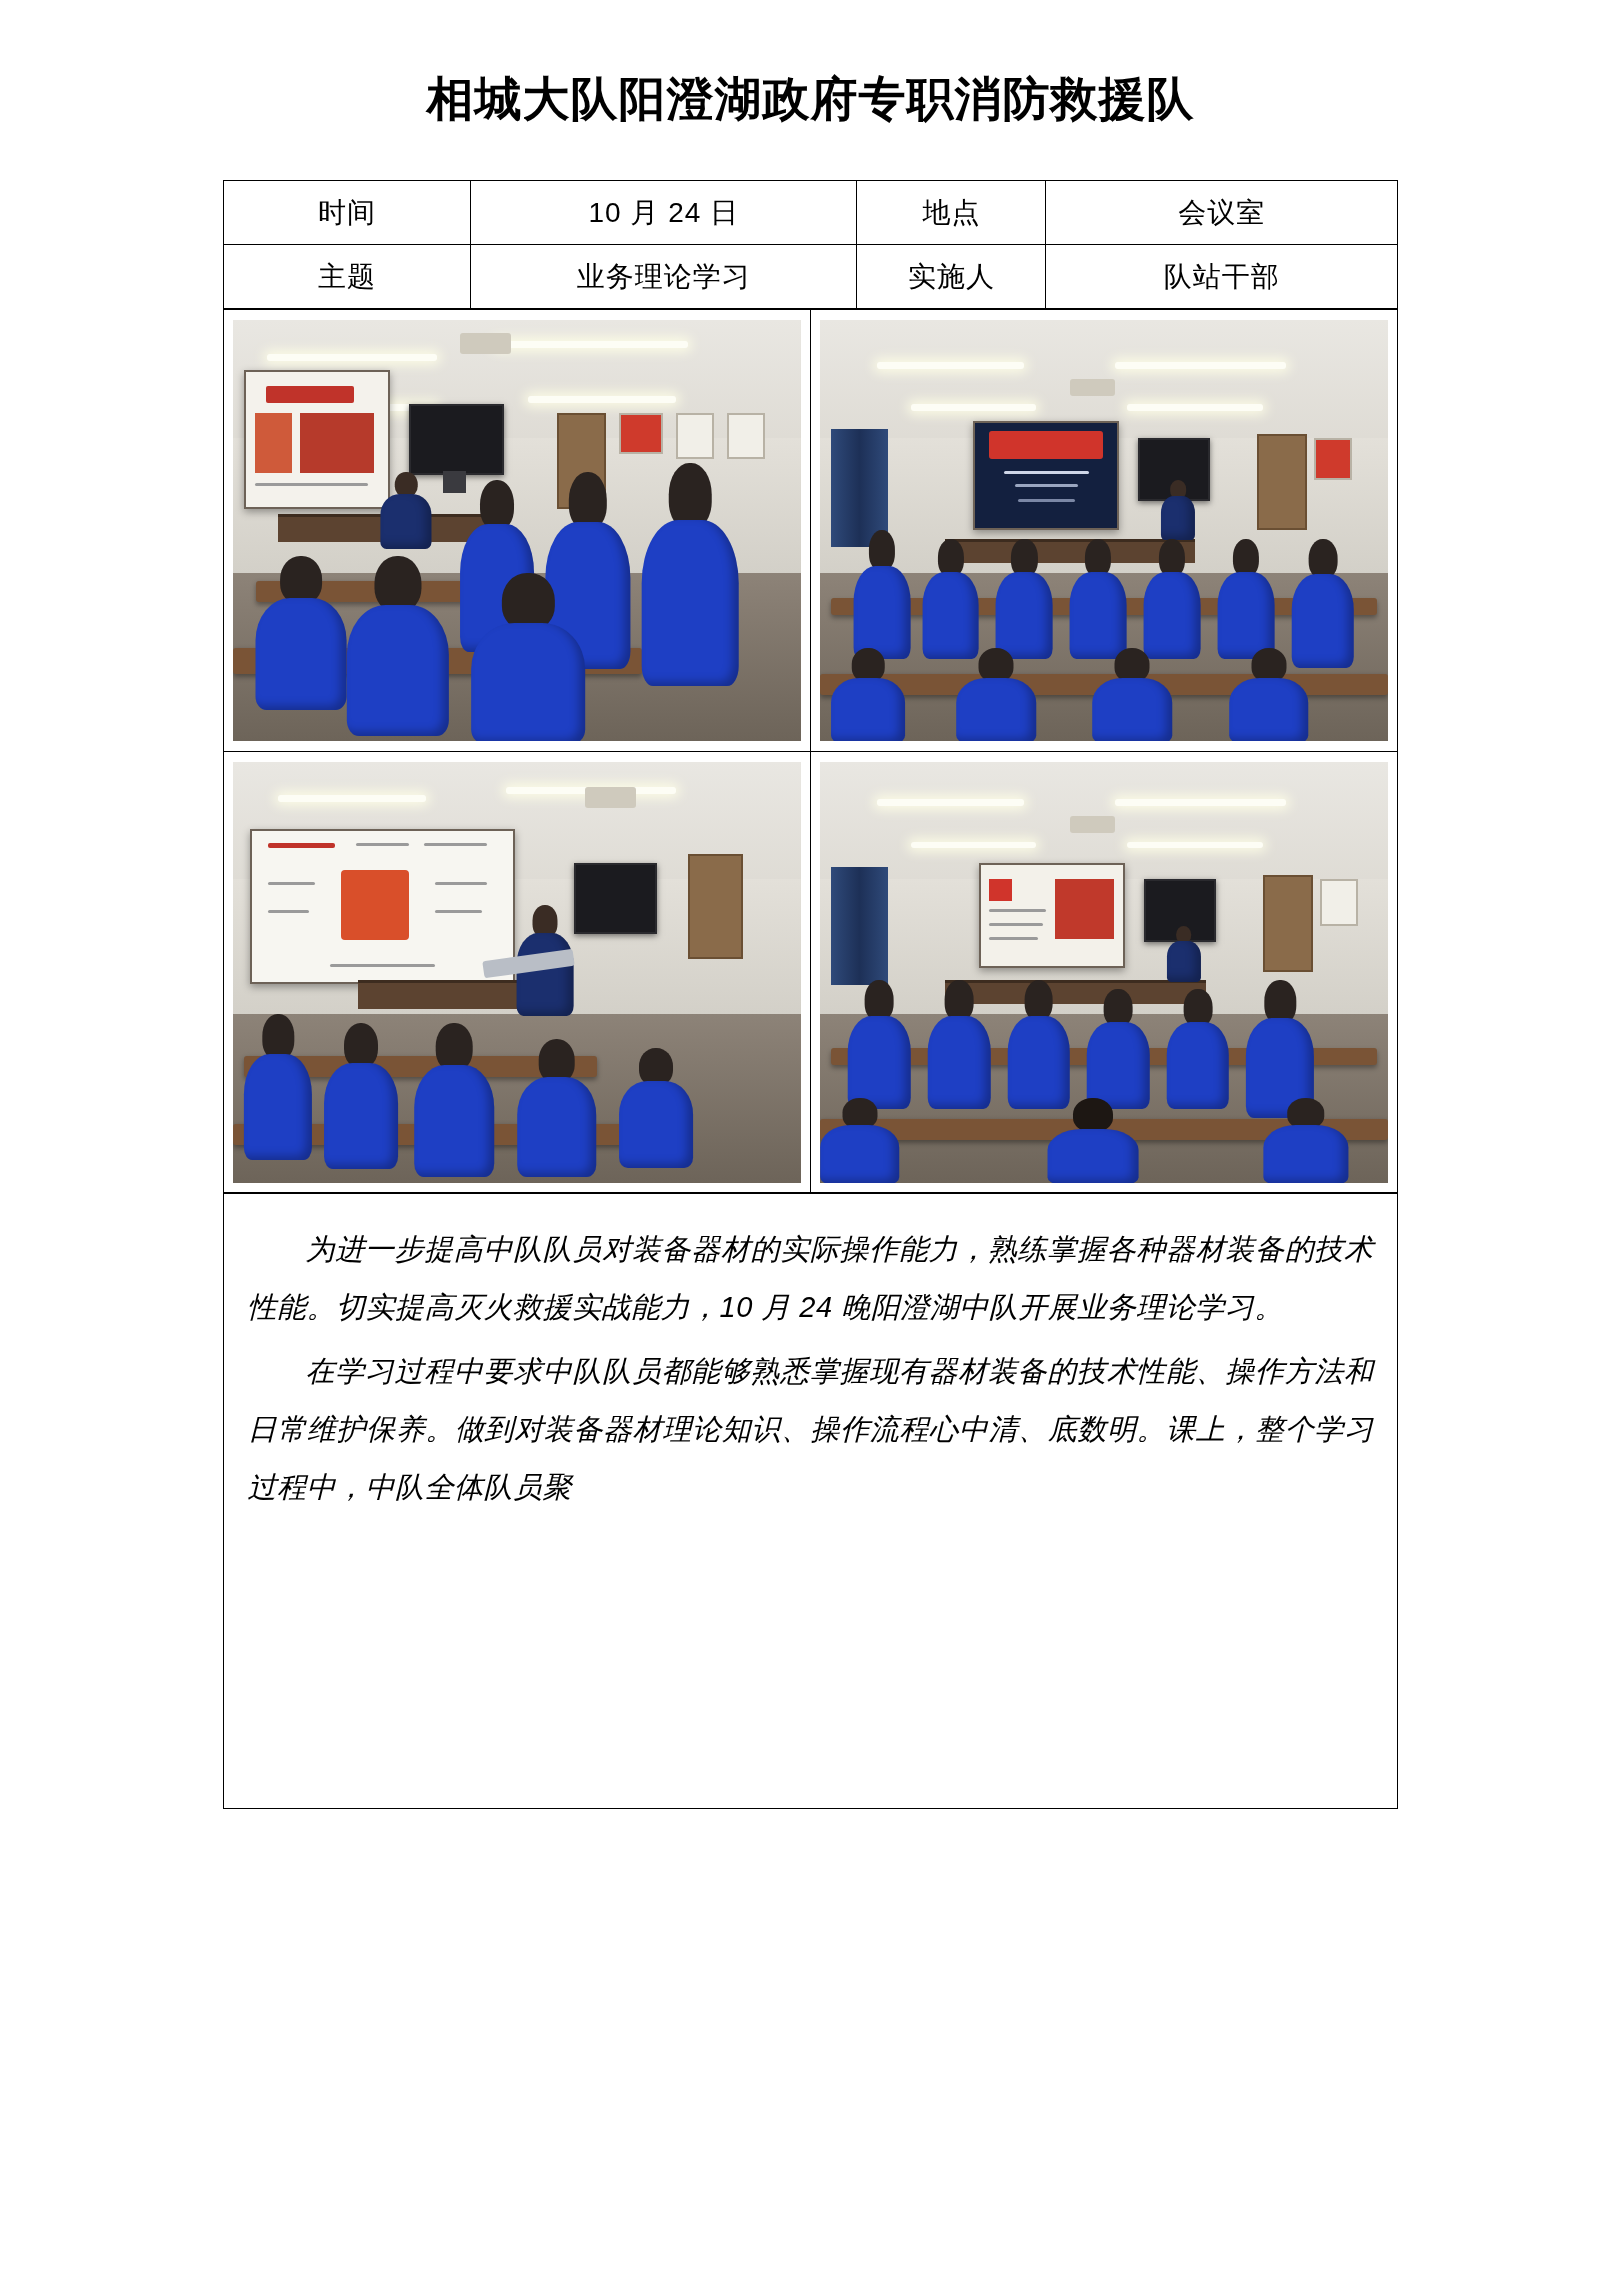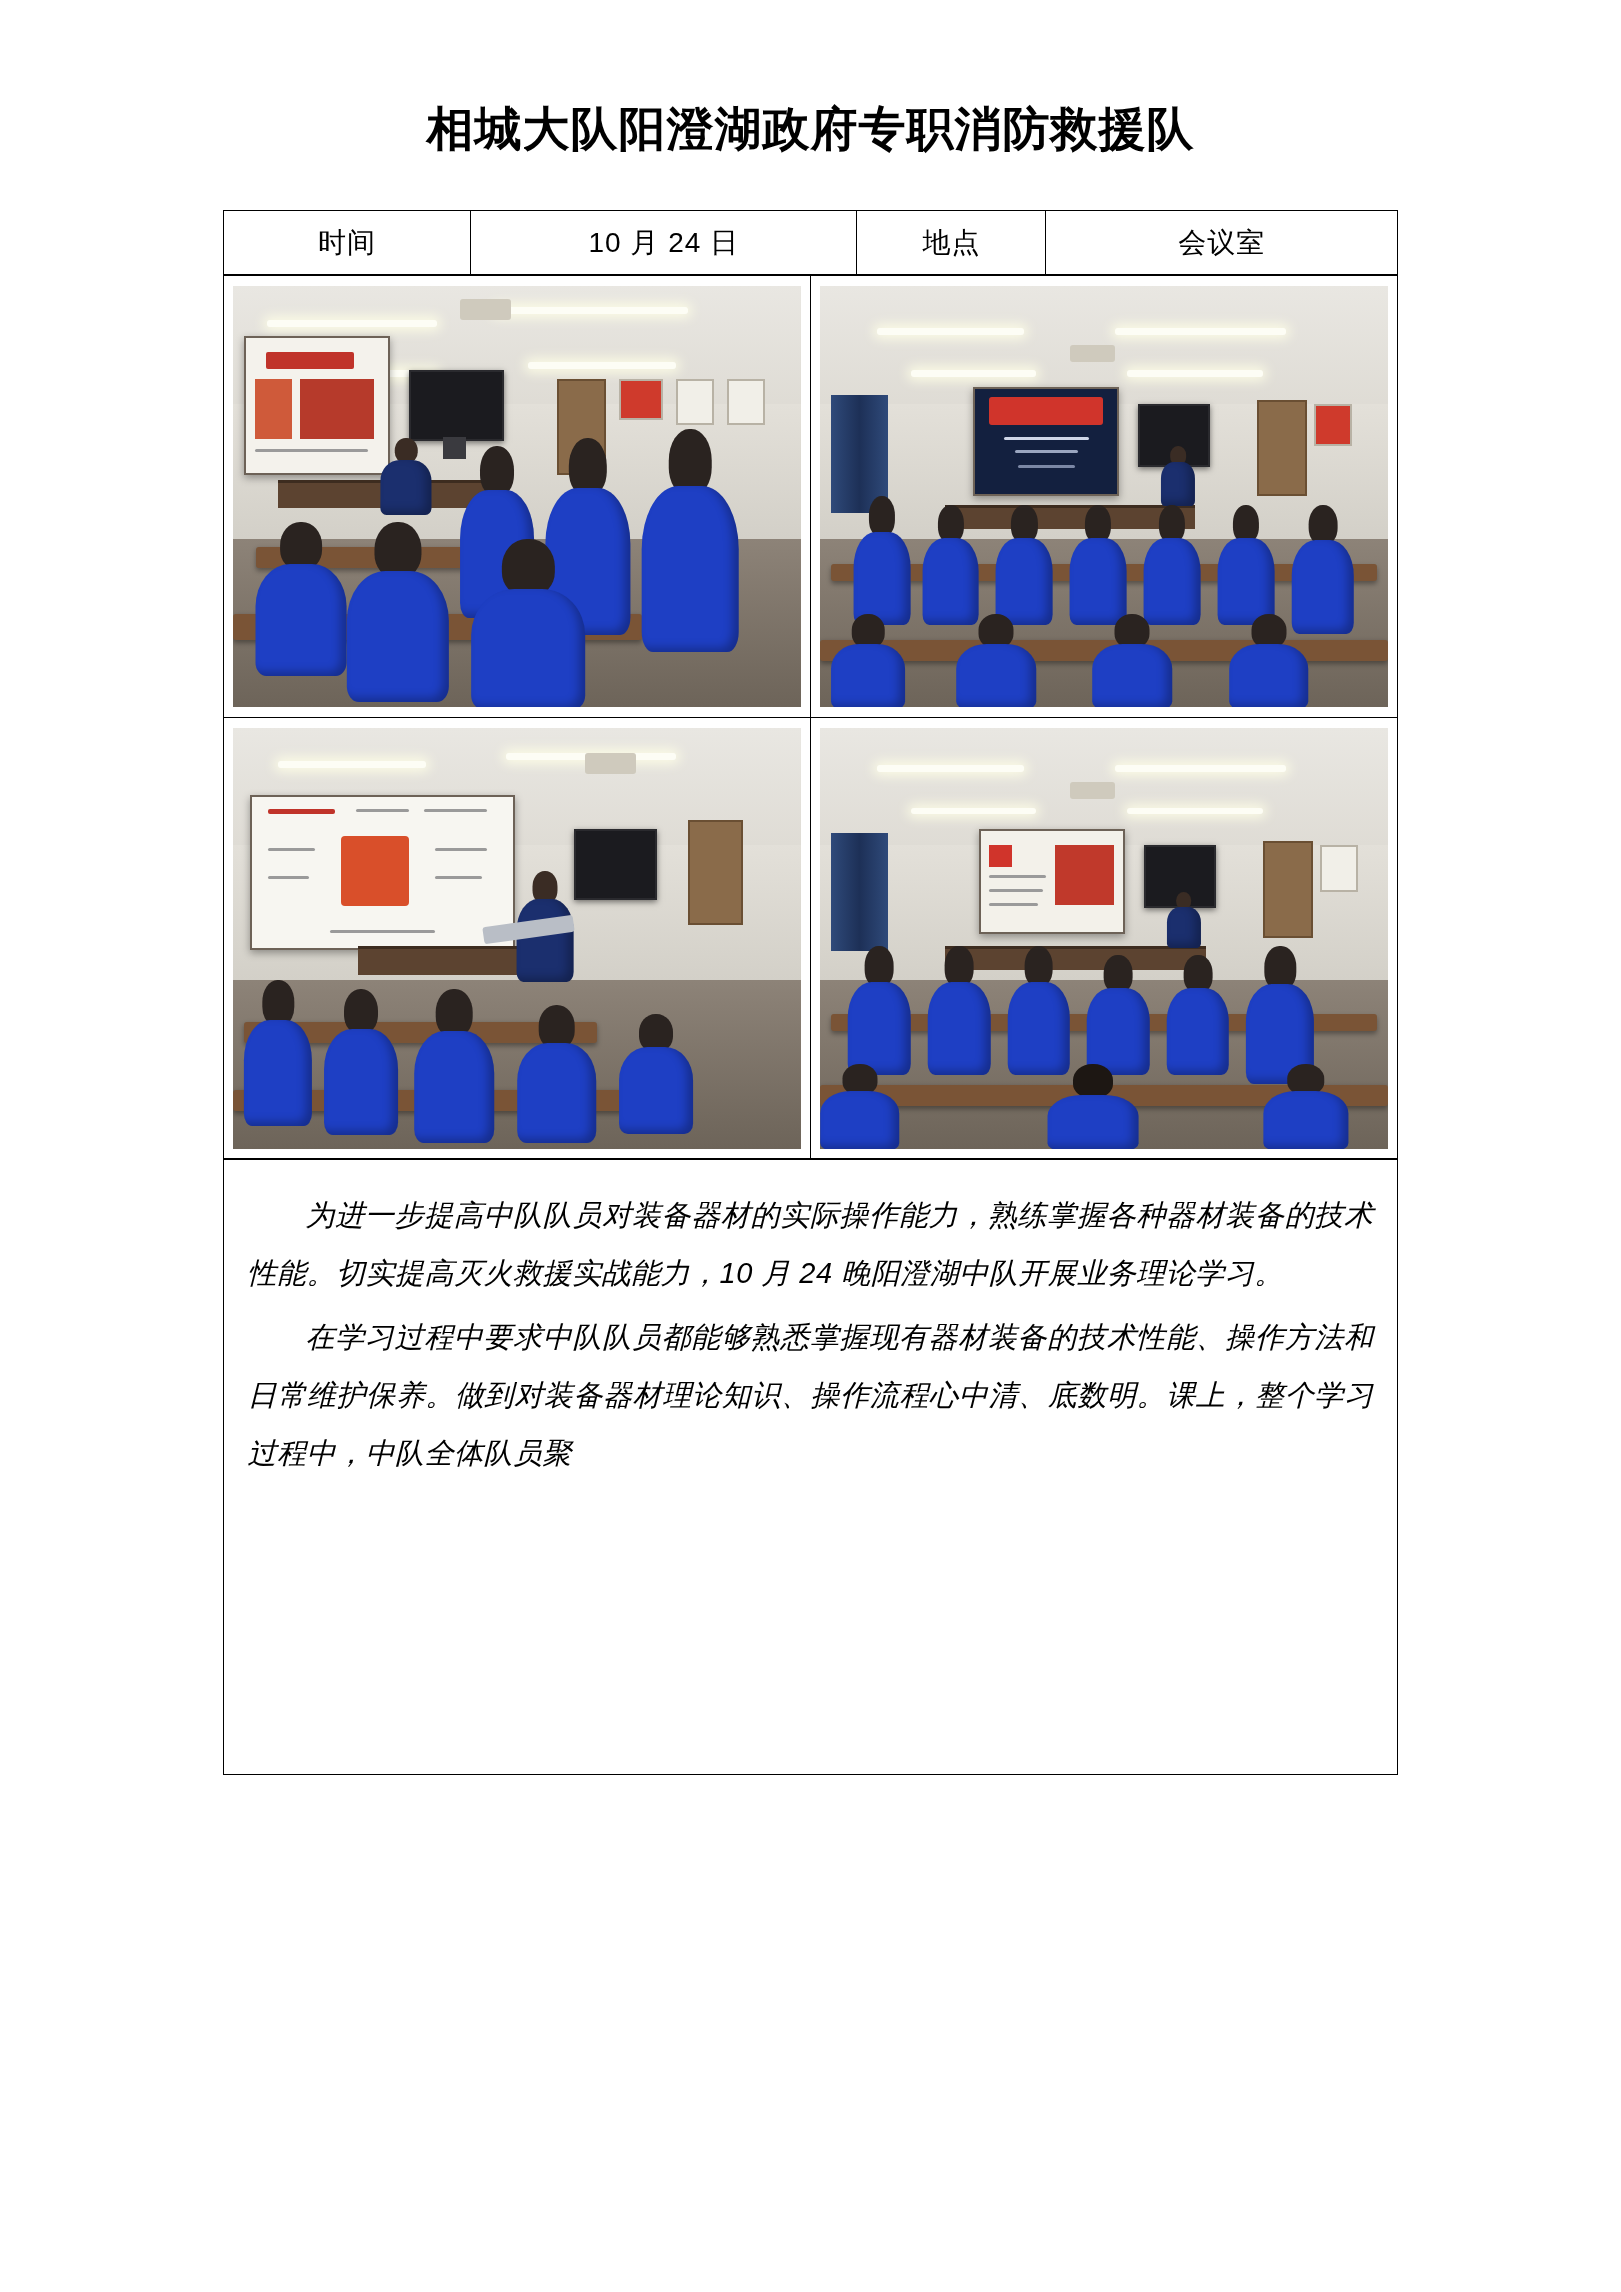--- a/index.html
+++ b/index.html
@@ -11,21 +11,21 @@
     width: 1621px;
     height: 2293px;
     font-family: "Liberation Serif", serif;
     color: #000000;
     position: relative;
   }
   .page {
     box-sizing: border-box;
     width: 1621px;
     height: 2293px;
-    padding: 95px 223px 0 223px;
+    padding: 65px 223px 0 223px;
   }
   .doc-title {
     text-align: center;
     font-family: "Liberation Sans", sans-serif;
     font-weight: bold;
     font-size: 47px;
     line-height: 1.45;
     letter-spacing: 1px;
     margin: 0;
   }
@@ -191,20 +191,26 @@
     <span>相城大队阳澄湖政府专职消防救援队</span>
   </h1>
 
   <table class="info-table">
     <tbody>
       <tr>
         <td class="c-label">时间</td>
         <td class="c-value">10 月 24 日</td>
         <td class="c-label2">地点</td>
         <td class="c-value2">会议室</td>
+      </tr>
+      <tr>
+        <td class="c-label">主题</td>
+        <td class="c-value">业务理论学习</td>
+        <td class="c-label2">实施人</td>
+        <td class="c-value2">队站干部</td>
       </tr>
     </tbody>
   </table>
 
   <table class="photo-table">
     <tbody>
       <tr>
         <td class="photo-cell">
           <div class="photo">
             <div class="ceiling"></div>

